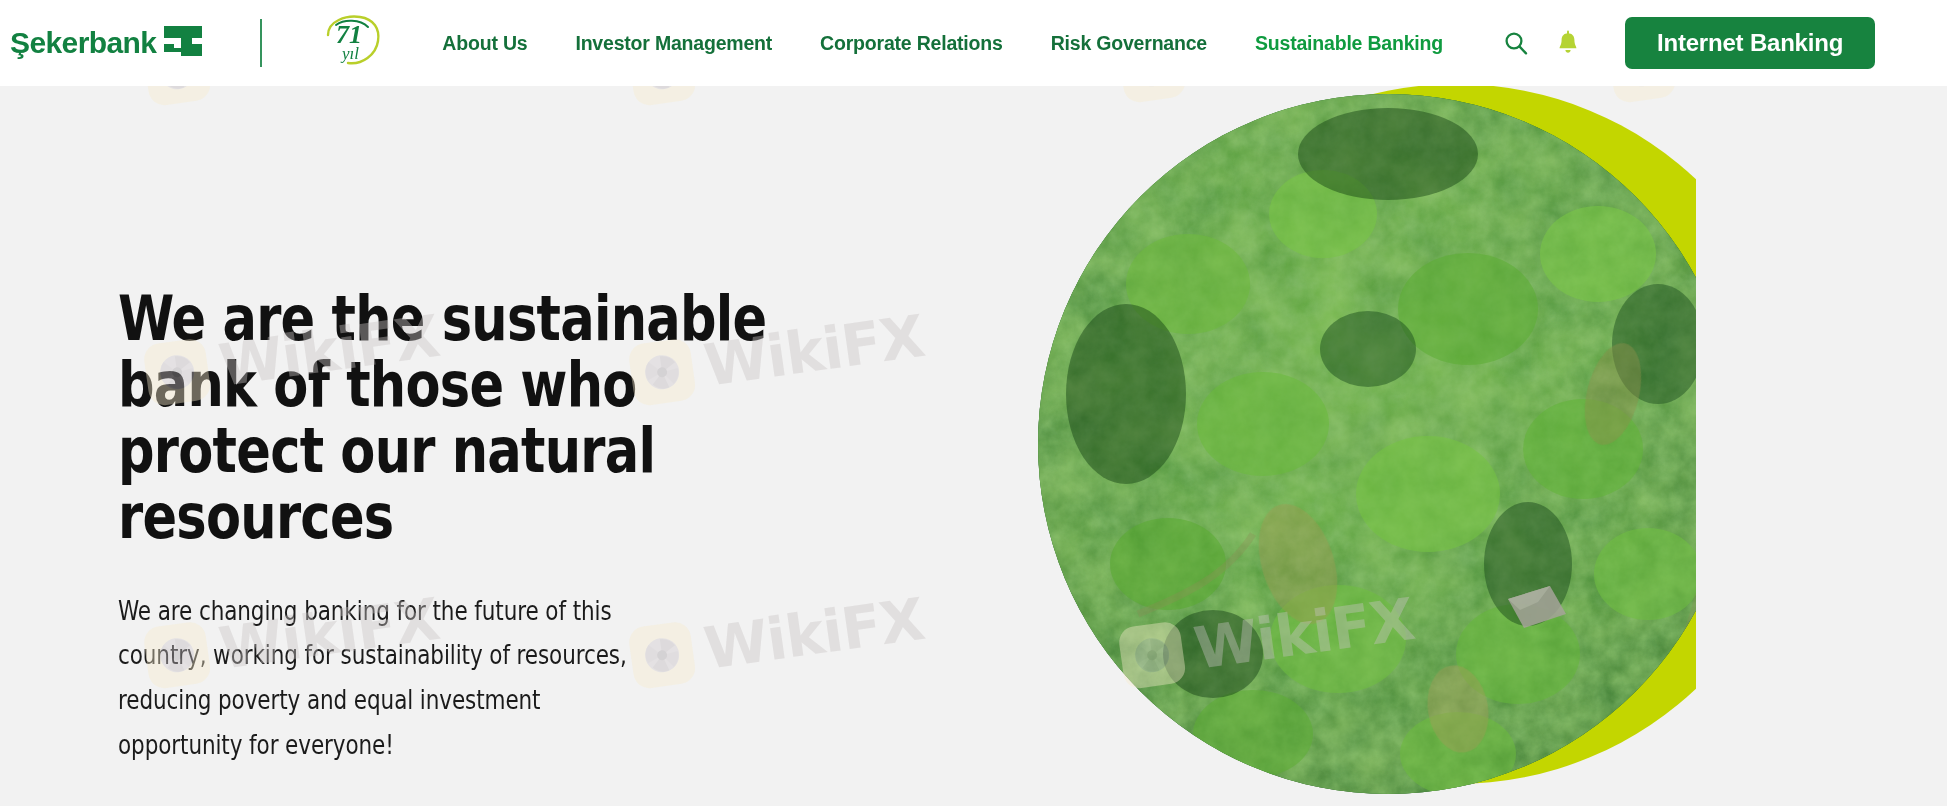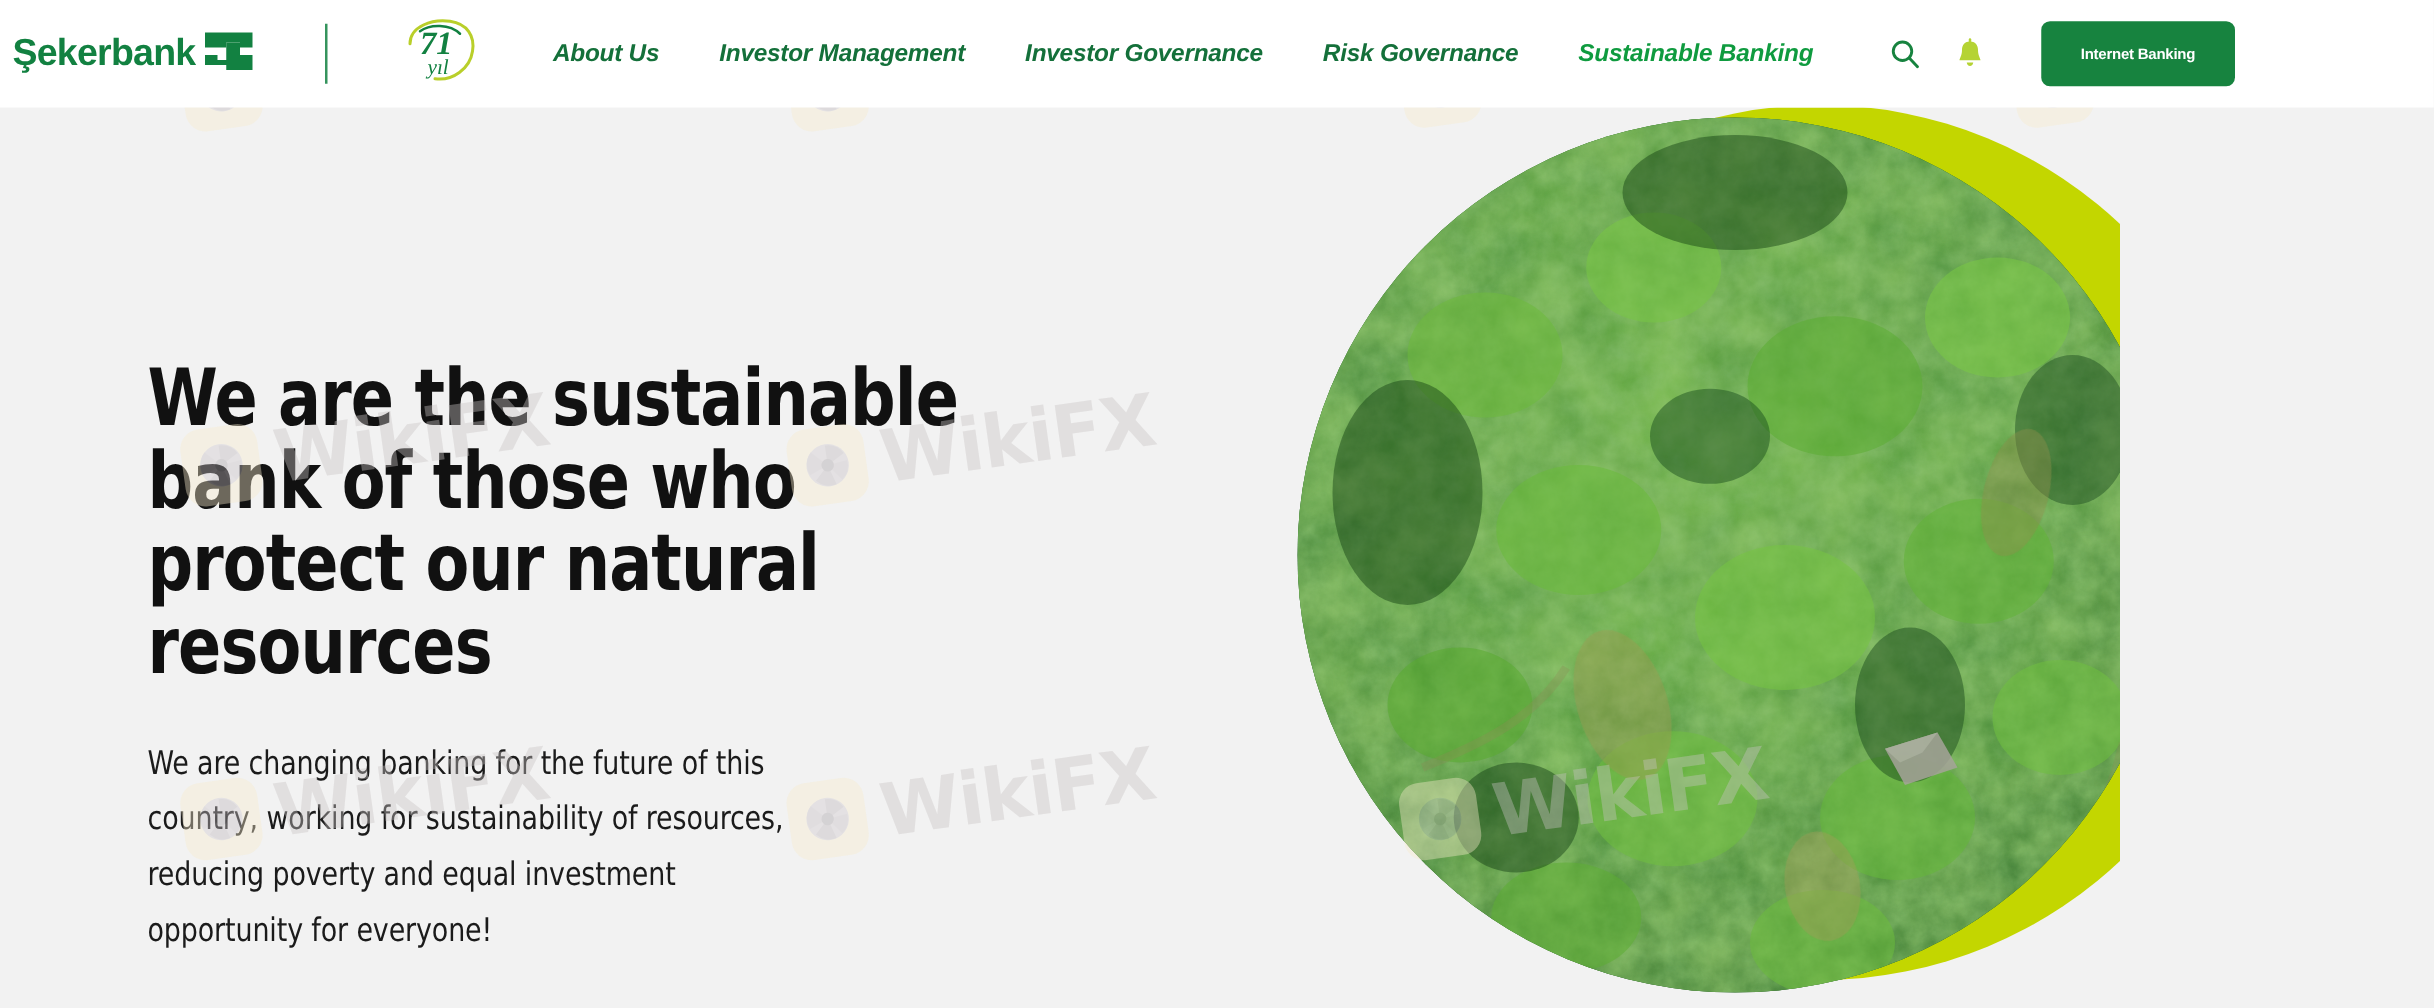--- a/index.html
+++ b/index.html
@@ -82,21 +82,20 @@
   }
 
   .nav-link {
     font-size: 19.5px;
     font-weight: bold;
     color: #14703a;
     text-decoration: none;
     white-space: nowrap;
     letter-spacing: -0.2px;
     cursor: pointer;
-    font-style: italic;
   }
   .nav-link.is-active { color: #0f9b3f; }
 
   .header-actions {
     display: flex;
     align-items: center;
     gap: 18px;
     margin-left: 56px;
   }
 
@@ -107,21 +106,21 @@
   }
 
   .cta-button {
     margin-left: 40px;
     height: 52px;
     padding: 0 32px;
     border: none;
     border-radius: 7px;
     background: #17833f;
     color: #ffffff;
-    font-size: 12px;
+    font-size: 24px;
     font-weight: bold;
     letter-spacing: -0.2px;
     cursor: pointer;
     white-space: nowrap;
     display: flex;
     align-items: center;
     justify-content: center;
   }
 
   
@@ -261,21 +260,21 @@
           <path d="M16 12 C24 6, 40 6, 48 14" fill="none" stroke="#128141" stroke-width="2" stroke-linecap="round"></path>
           <text x="16" y="30" font-family="Liberation Serif, serif" font-size="26" font-style="italic" font-weight="bold" fill="#128141">71</text>
           <text x="22" y="46" font-family="Liberation Serif, serif" font-size="17" font-style="italic" fill="#128141">yıl</text>
         </svg>
       </div>
     </div>
 
     <nav class="main-nav">
       <a class="nav-link" href="#">About Us</a>
       <a class="nav-link" href="#">Investor Management</a>
-      <a class="nav-link" href="#">Investor Governance</a>
+      <a class="nav-link" href="#">Corporate Relations</a>
       <a class="nav-link" href="#">Risk Governance</a>
       <a class="nav-link is-active" href="#">Sustainable Banking</a>
     </nav>
 
     <div class="header-actions">
       <button class="icon-btn" aria-label="Search">
         <svg width="26" height="26" viewBox="0 0 26 26" aria-hidden="true">
           <circle cx="11" cy="11" r="7.4" fill="none" stroke="#17833f" stroke-width="2.3"></circle>
           <line x1="16.4" y1="16.4" x2="23" y2="23.4" stroke="#17833f" stroke-width="2.3" stroke-linecap="round"></line>
         </svg>

